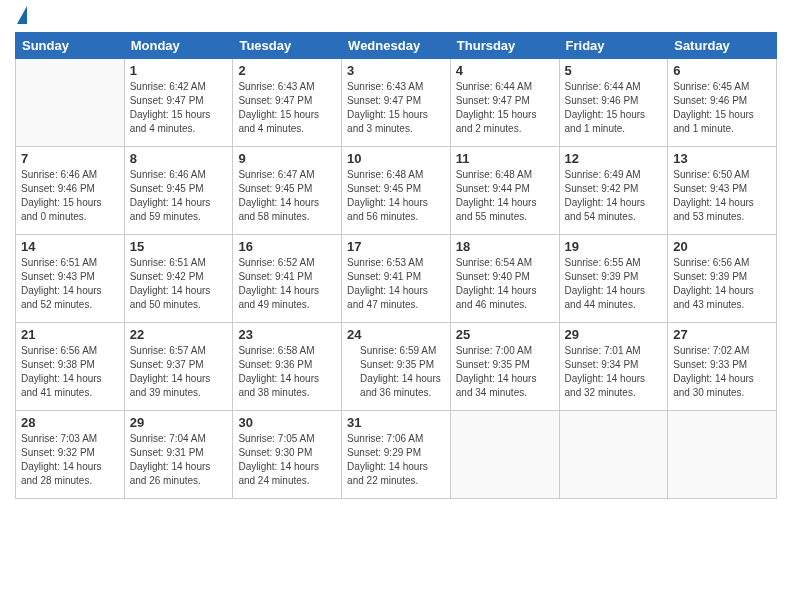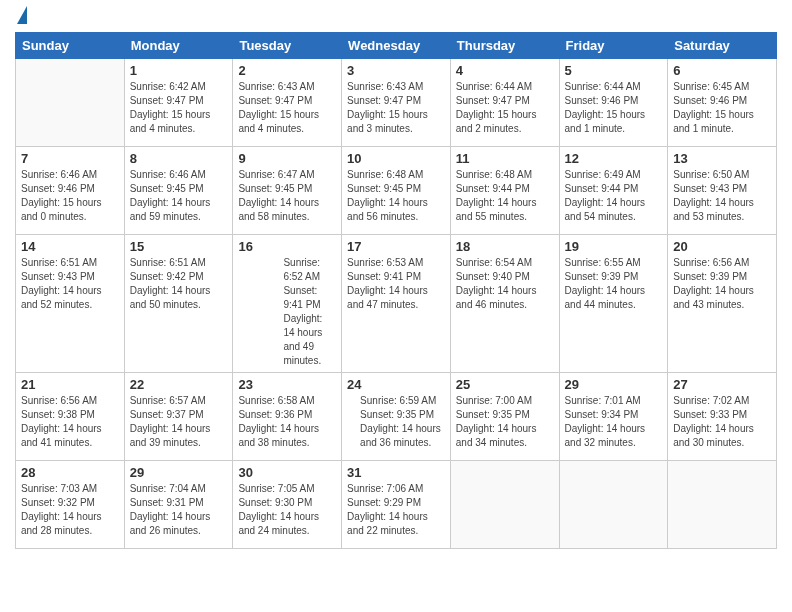--- a/index.html
+++ b/index.html
@@ -206,21 +206,21 @@
           <td>
             <span class="day-number">11</span>
             <div class="day-info" style="white-space: pre-line;">Sunrise: 6:48 AM
 Sunset: 9:44 PM
 Daylight: 14 hours
 and 55 minutes.</div>
           </td>
           <td>
             <span class="day-number">12</span>
             <div class="day-info" style="white-space: pre-line;">Sunrise: 6:49 AM
-Sunset: 9:44 PM
+Sunset: 9:42 PM
 Daylight: 14 hours
 and 54 minutes.</div>
           </td>
           <td>
             <span class="day-number">13</span>
             <div class="day-info" style="white-space: pre-line;">Sunrise: 6:50 AM
 Sunset: 9:43 PM
 Daylight: 14 hours
 and 53 minutes.</div>
           </td>
@@ -235,21 +235,21 @@
           </td>
           <td>
             <span class="day-number">15</span>
             <div class="day-info" style="white-space: pre-line;">Sunrise: 6:51 AM
 Sunset: 9:42 PM
 Daylight: 14 hours
 and 50 minutes.</div>
           </td>
           <td>
             <span class="day-number">16</span>
-            <div class="day-info" style="white-space: pre-line; margin-left: 45px;">Sunrise: 6:52 AM
+            <div class="day-info" style="white-space: pre-line;">Sunrise: 6:52 AM
 Sunset: 9:41 PM
 Daylight: 14 hours
 and 49 minutes.</div>
           </td>
           <td>
             <span class="day-number">17</span>
             <div class="day-info" style="white-space: pre-line;">Sunrise: 6:53 AM
 Sunset: 9:41 PM
 Daylight: 14 hours
 and 47 minutes.</div>

